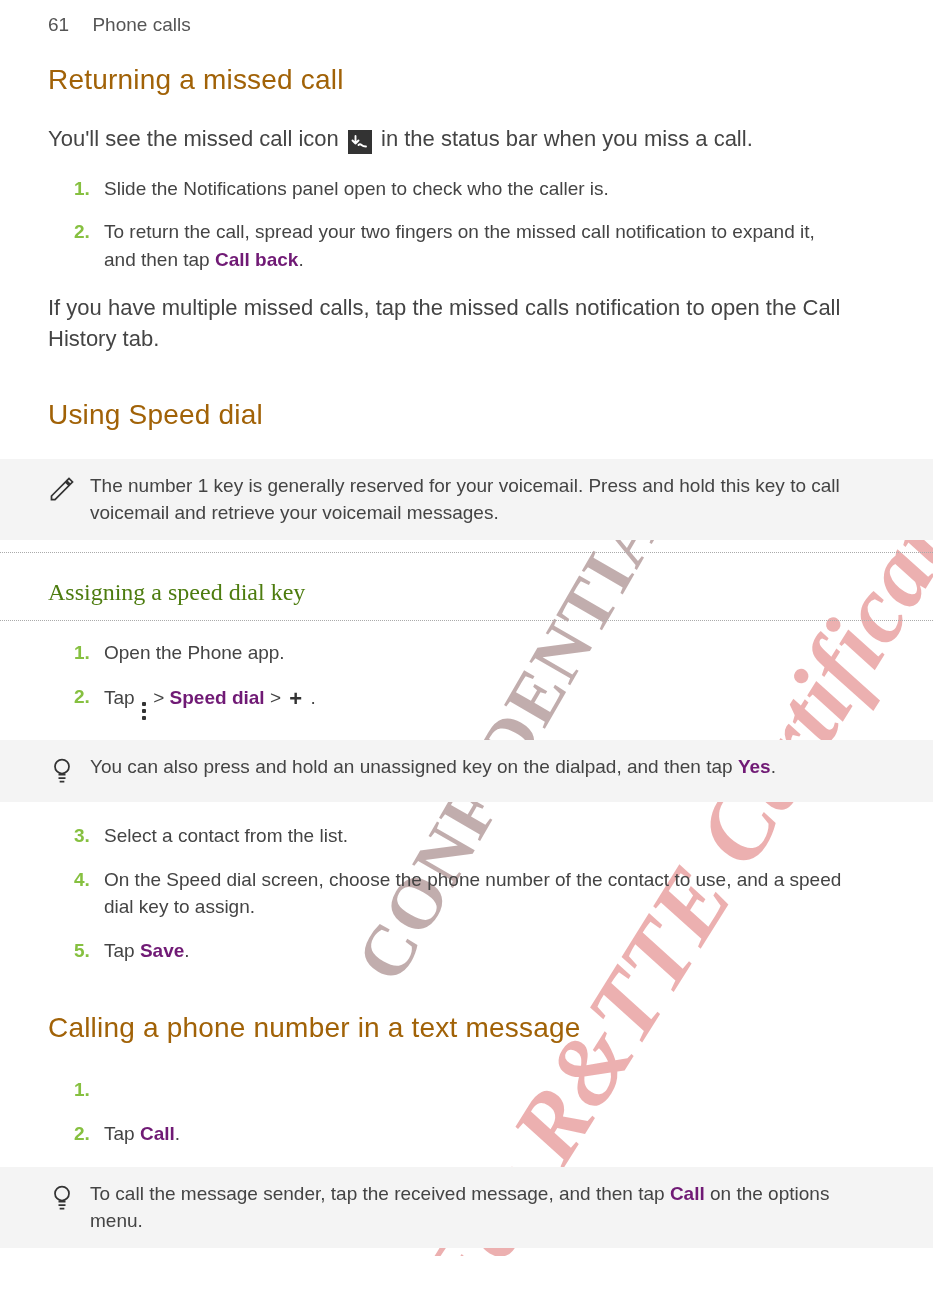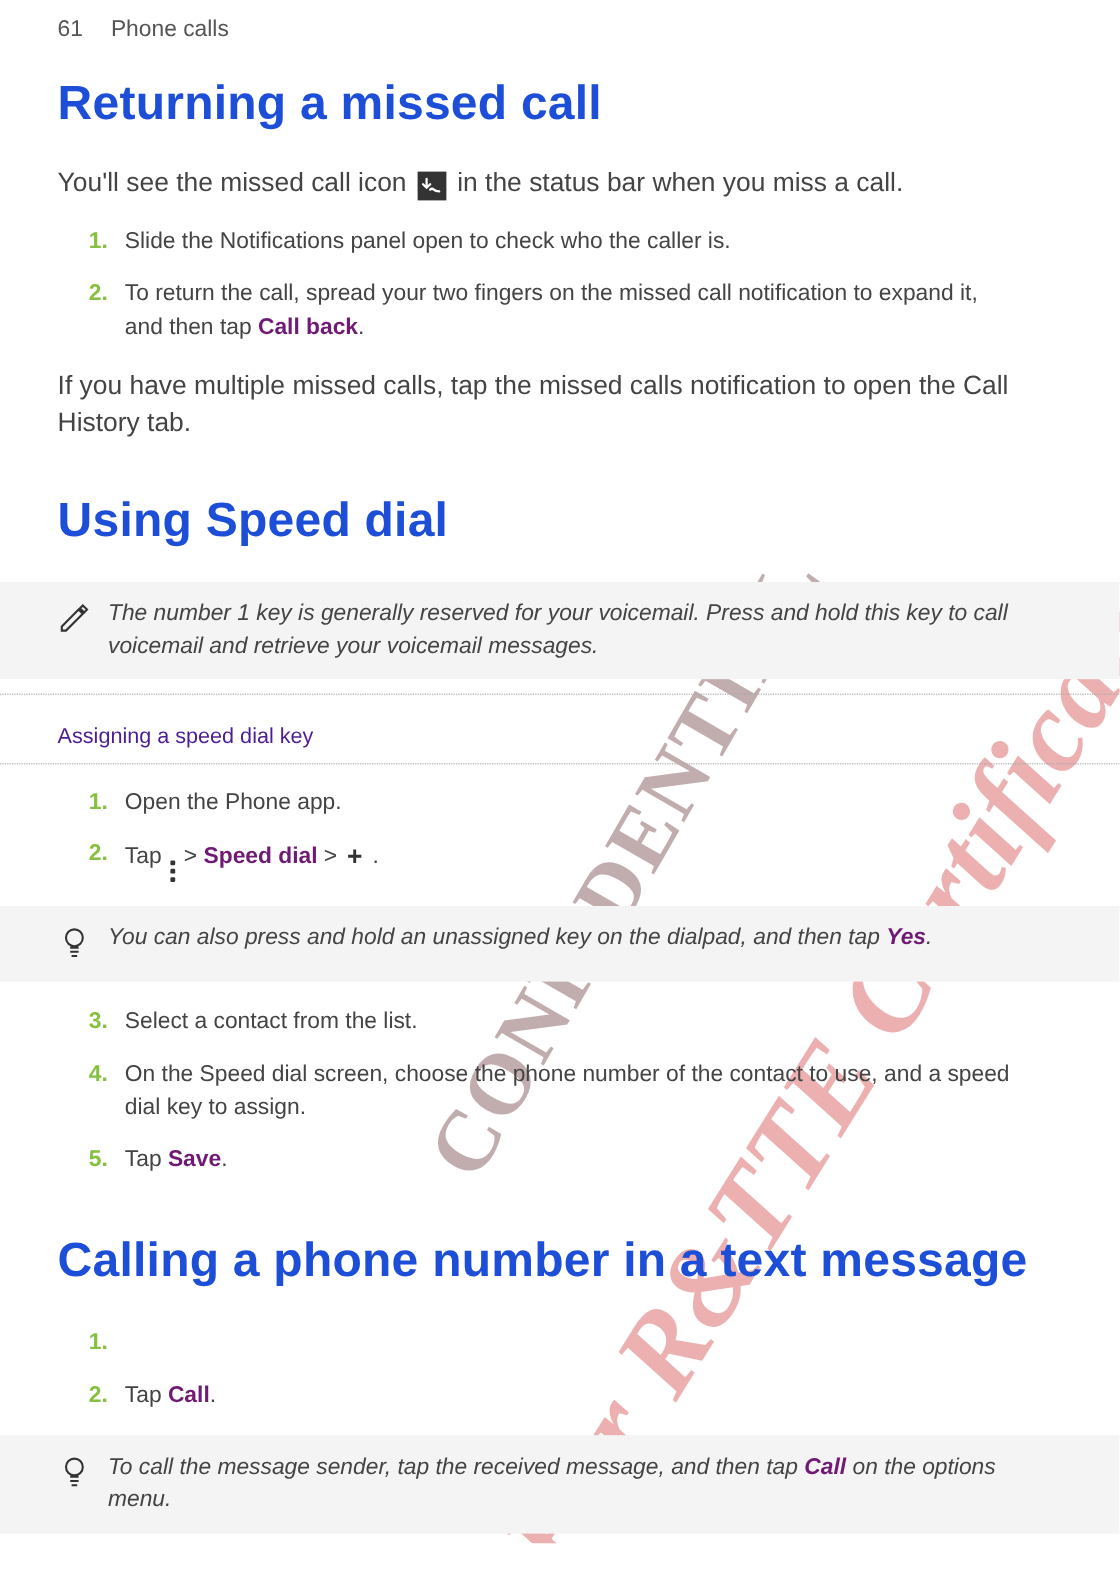--- a/index.html
+++ b/index.html
@@ -44,23 +44,23 @@
       letter-spacing: 2px;
     }
     .content { position: relative; z-index: 1; }
     .header {
       padding: 14px 0 8px 48px;
       font-size: 19px;
       color: #555;
     }
     .header .pg { margin-right: 18px; }
     .h1 {
-      color: #1d4ed8;
-      font-size: 40px;
-      font-weight: 700;
+      color: #a16207;
+      font-size: 28px;
+      font-weight: 400;
       padding: 20px 48px 20px 48px;
       letter-spacing: 0.2px;
     }
     .body-text {
       font-size: 22px;
       color: #444;
       padding: 8px 48px;
       line-height: 1.4;
     }
     ol {
@@ -93,30 +93,30 @@
       width: 28px;
       min-width: 28px;
       margin-right: 14px;
       margin-top: 2px;
     }
     .callout .ctxt {
       font-size: 19px;
       color: #444;
       line-height: 1.4;
       padding-right: 20px;
-      font-style: italic;
     }
     .subhead {
-      color: #4c1d95;
-      font-size: 18px;
+      color: #4d7c0f;
+      font-size: 24px;
       padding: 18px 48px 6px 48px;
       border-top: 1px dotted #aaa;
       border-bottom: 1px dotted #aaa;
       margin: 12px 0 6px 0;
       line-height: 1.8;
+      font-family: Liberation Serif, serif;
     }
     .icon-inline {
       display: inline-block;
       vertical-align: middle;
       margin: 0 3px;
     }
     .missed-icon {
       width: 24px; height: 24px;
       background: #333;
       display: inline-flex;

